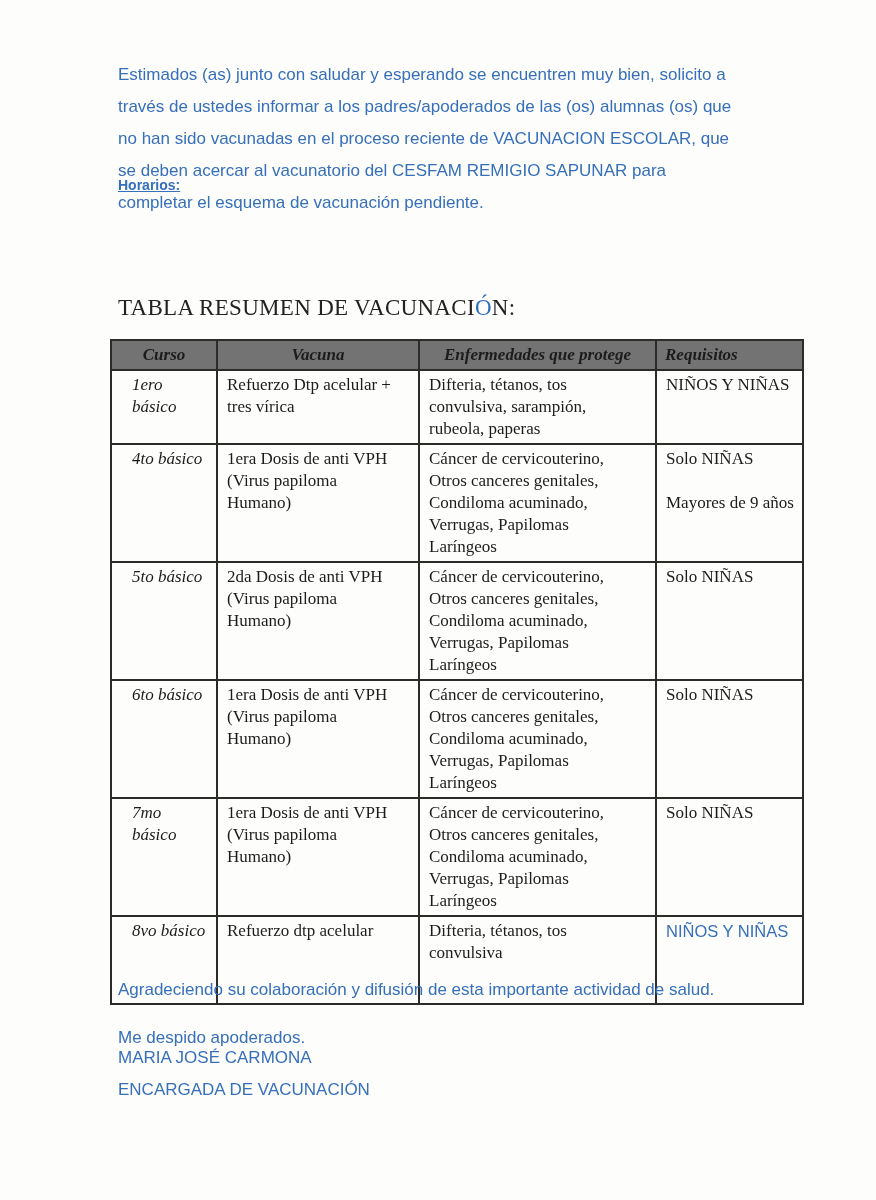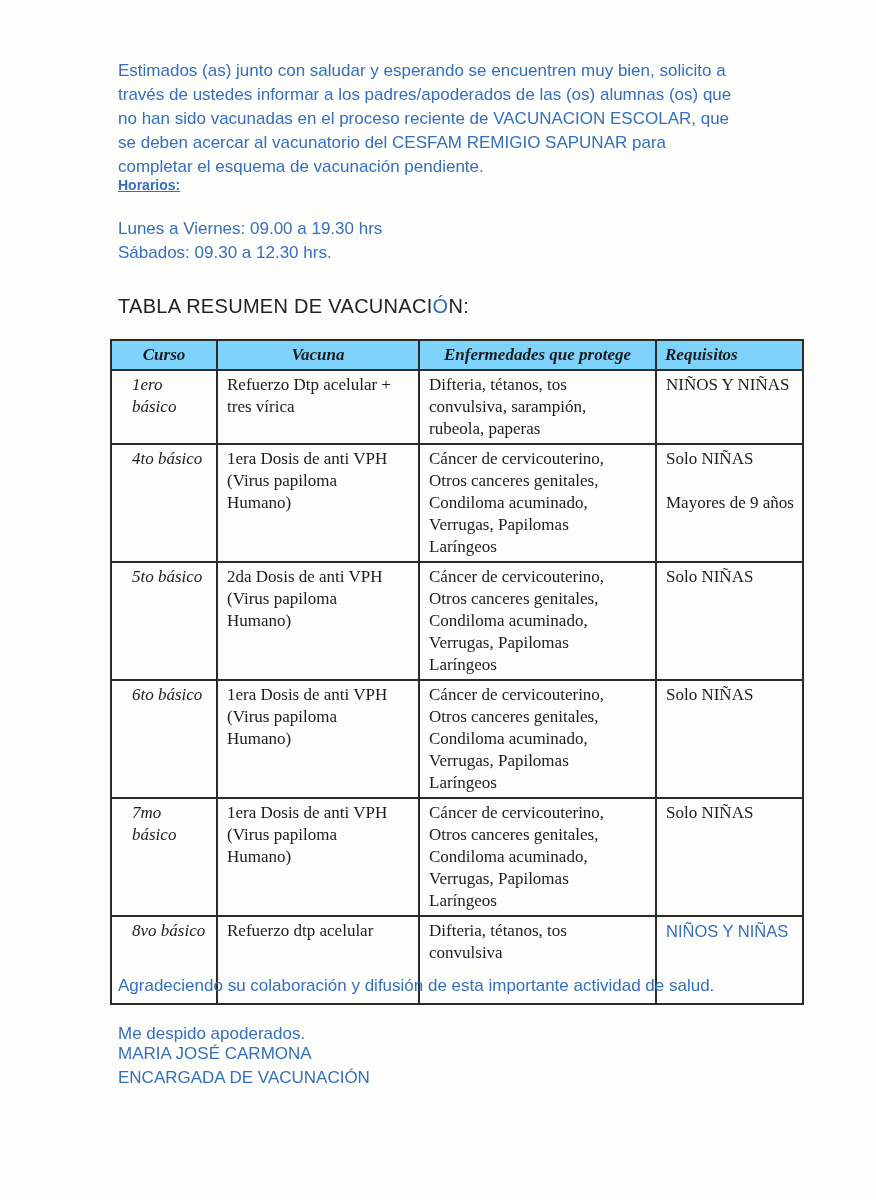--- a/index.html
+++ b/index.html
@@ -13,21 +13,21 @@
     height: 1200px;
     margin: 0 auto;
     background: #fdfdfc;
     overflow: hidden;
     font-family: "Liberation Sans", sans-serif;
   }
   
   .blue-text {
     color: #366fba;
     font-size: 17px;
-    line-height: 24px;
+    line-height: 32px;
     white-space: pre-line;
   }
   .intro {
     position: absolute;
     left: 118px;
     top: 42px;
     width: 670px;
   }
   .horarios-heading {
     position: absolute;
@@ -40,22 +40,22 @@
   }
   .horarios-lines {
     position: absolute;
     left: 118px;
     top: 217px;
   }
   .table-title {
     position: absolute;
     left: 118px;
     top: 295px;
-    font-family: Liberation Sans, sans-serif;
-    font-size: 20px;
+    font-family: Liberation Serif, serif;
+    font-size: 23px;
     color: #222;
     letter-spacing: 0.3px;
   }
   .table-title .accent {
     color: #2f6ec0;
   }
   .vac-table {
     position: absolute;
     left: 110px;
     top: 339px;
@@ -66,21 +66,21 @@
     font-size: 17px;
     color: #1c1c1c;
   }
   .vac-table th, .vac-table td {
     border: 2px solid #2b2b28;
     vertical-align: top;
     padding: 3px 8px 3px 9px;
     line-height: 22px;
   }
   .vac-table thead th {
-    background: #7dd3fc;
+    background: #737373;
     font-style: italic;
     font-weight: bold;
     text-align: center;
     height: 24px;
     vertical-align: middle;
     padding: 2px 8px;
   }
   .vac-table thead th:last-child {
     text-align: left;
   }
@@ -125,22 +125,20 @@
 <div class="page">
 
   <p class="intro blue-text">Estimados (as) junto con saludar y esperando se encuentren muy bien, solicito a
 través de ustedes  informar a los padres/apoderados de las (os) alumnas (os) que
 no han sido vacunadas en el proceso reciente de VACUNACION ESCOLAR, que
 se deben acercar al vacunatorio del CESFAM REMIGIO SAPUNAR para
 completar el esquema de vacunación pendiente.</p>
 
   <div class="horarios-heading">Horarios:</div>
 
-  <div class="horarios-lines blue-text">Lunes a Viernes: 09.00 a 19.30 hrs
-Sábados: 09.30 a 12.30 hrs.</div>
 
   <div class="table-title">
     <span>TABLA RESUMEN DE VACUNACI</span><span class="accent">Ó</span><span>N:</span>
   </div>
 
   <table class="vac-table">
     <colgroup>
       <col style="width:106px">
       <col style="width:202px">
       <col style="width:237px">

